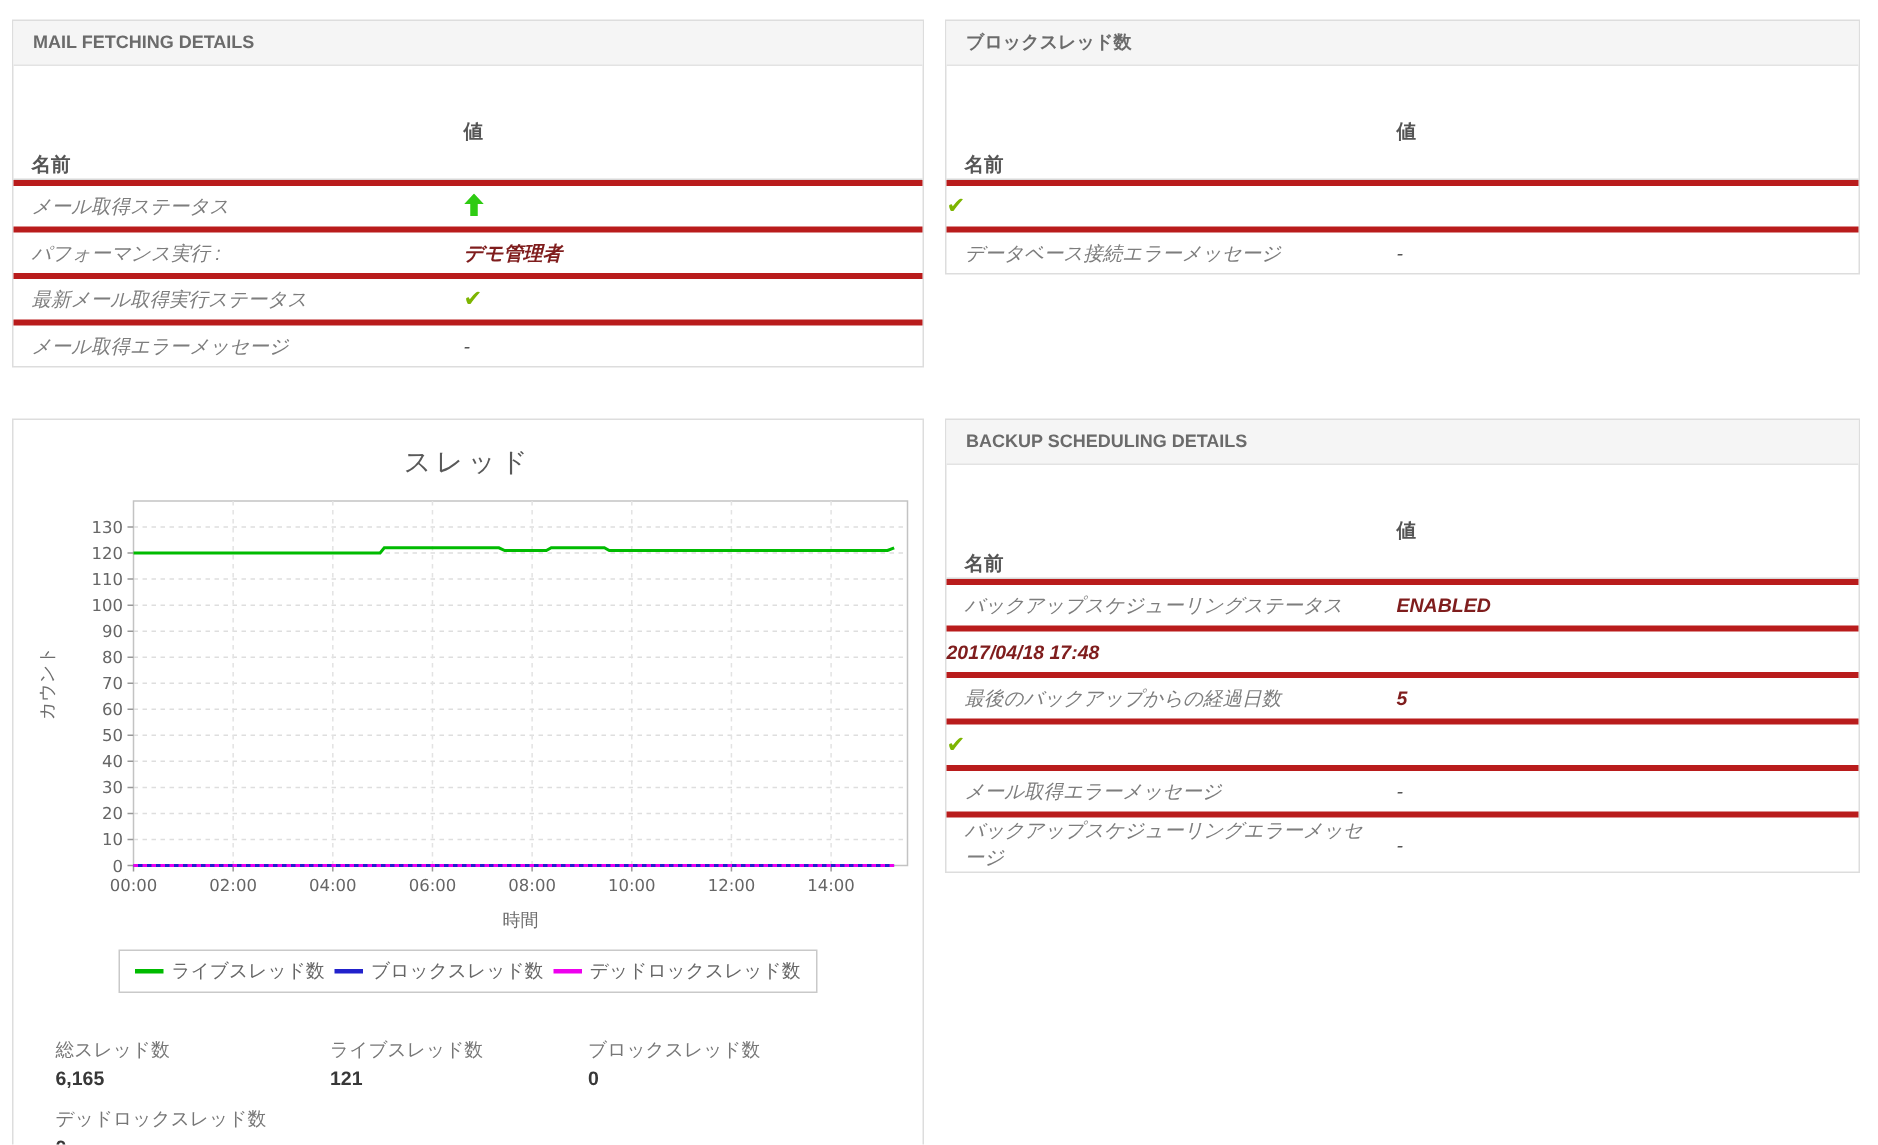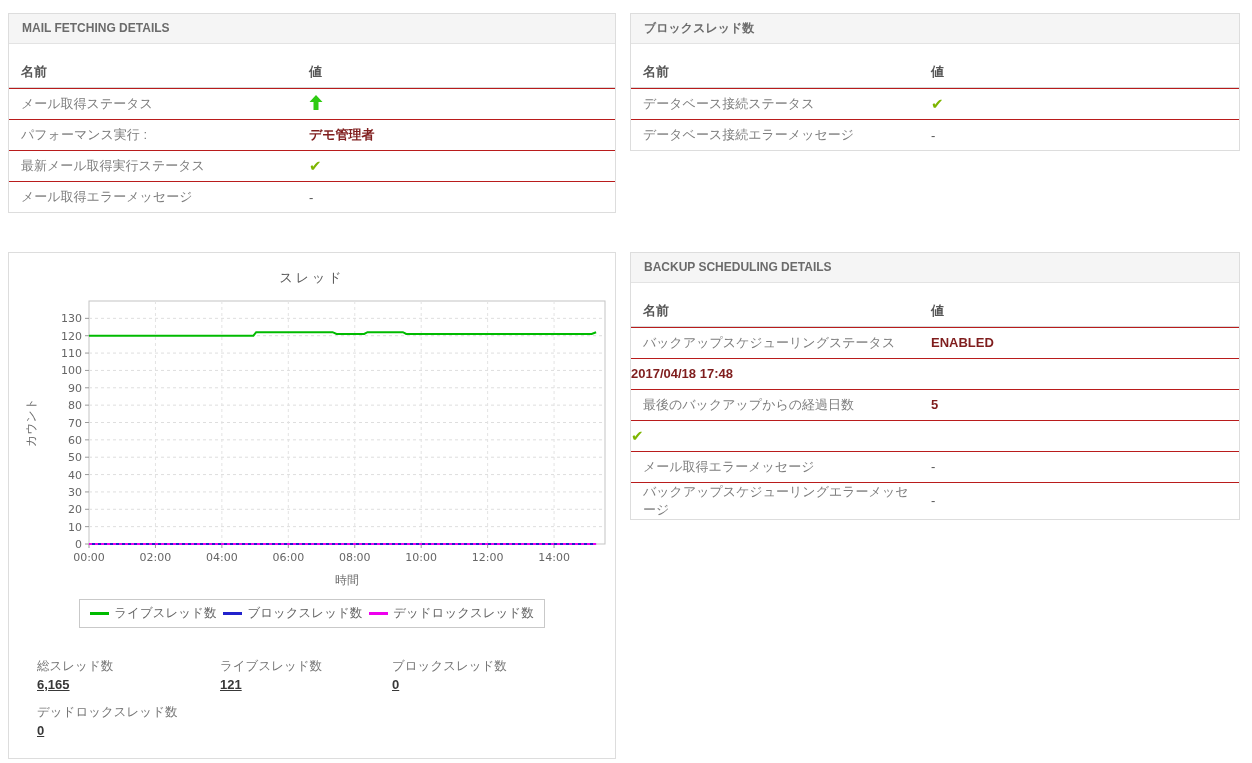--- a/index.html
+++ b/index.html
@@ -6,41 +6,41 @@
   html,body { background:#ffffff; font-family:"Liberation Sans","DejaVu Sans",sans-serif; color:#555; }
   .page { width:1252px; height:763px; padding:13px 0 0 8px; display:grid;
           grid-template-columns:608px 610px; column-gap:14px; row-gap:34px; align-items:start; }
 
   .panel { background:#fff; border:1px solid #ddd; }
   .panel-h { height:30px; line-height:29px; padding:0 13px; background:#f5f5f5;
              border-bottom:1px solid #e3e3e3; font-size:12px; font-weight:bold; color:#6b6b6b; }
 
   .kv { margin-top:13px; }
   .kv-row { min-height:31px; display:flex; align-items:center; font-size:13px; }
-  .kv-row + .kv-row { border-top:1px solid #b91c1c; }
+  .kv-row + .kv-row { border-top:4px solid #b91c1c;font-style:italic; }
   .kv-row.head { border-bottom:1px solid #d8d8d8; font-weight:bold; color:#555; }
   .kv-name { flex:0 0 300px; padding:0 10px 0 12px; color:#7d7d7d; }
-  .kv-row.head .kv-name { color:#555; }
+  .kv-row.head .kv-name { color:#555;margin-top:44px; }
   .kv-val { flex:1; color:#555; }
   .kv-val .bold { font-weight:bold; color:#7f1d1d; }
 
   .chart-panel { padding-bottom:14px; }
-  .chart-title { text-align:center; margin-top:16px; font-size:13px; color:#595959; letter-spacing:3px; }
+  .chart-title { text-align:center; margin-top:16px; font-size:18px; color:#595959; letter-spacing:3px; }
   .chart-wrap { margin:2px 0 0 4px; }
   svg text { font-family:"DejaVu Sans","Liberation Sans",sans-serif; }
 
   .legend { display:flex; justify-content:center; margin-top:6px; }
   .legend-box { display:inline-flex; align-items:center; gap:7px; border:1px solid #c9c9c9;
                 padding:5px 10px; font-size:12.5px; color:#666; }
   .legend-item { display:inline-flex; align-items:center; gap:5px; }
   .legend-swatch { display:inline-block; width:19px; height:3px; }
 
   .stats { margin:30px 0 6px 28px; display:grid; grid-template-columns:183px 172px auto; row-gap:12px; }
   .stat-label { font-size:12.5px; color:#777; }
-  .stat-value { font-size:13px; font-weight:bold; color:#383838; margin-top:2px;text-decoration:underline; }
+  .stat-value { font-size:13px; font-weight:bold; color:#383838; margin-top:2px; }
 
   .icon-check { color:#7db501; font-size:15px; font-weight:bold; line-height:1; }
 </style>
 </head>
 <body>
 
 <div class="page">
 
   <section class="panel">
     <header class="panel-h">MAIL FETCHING DETAILS</header>
@@ -71,21 +71,20 @@
   </section>
 
   <section class="panel">
     <header class="panel-h">ブロックスレッド数</header>
     <div class="kv">
         <div class="kv-row head">
           <div class="kv-name">名前</div>
           <div class="kv-val">値</div>
         </div>
         <div class="kv-row">
-          <div class="kv-name">データベース接続ステータス</div>
           <div class="kv-val"><span class="icon-check">✔</span></div>
         </div>
         <div class="kv-row">
           <div class="kv-name">データベース接続エラーメッセージ</div>
           <div class="kv-val"><span>-</span></div>
         </div>
       </div>
   </section>
 
   <section class="panel chart-panel">

